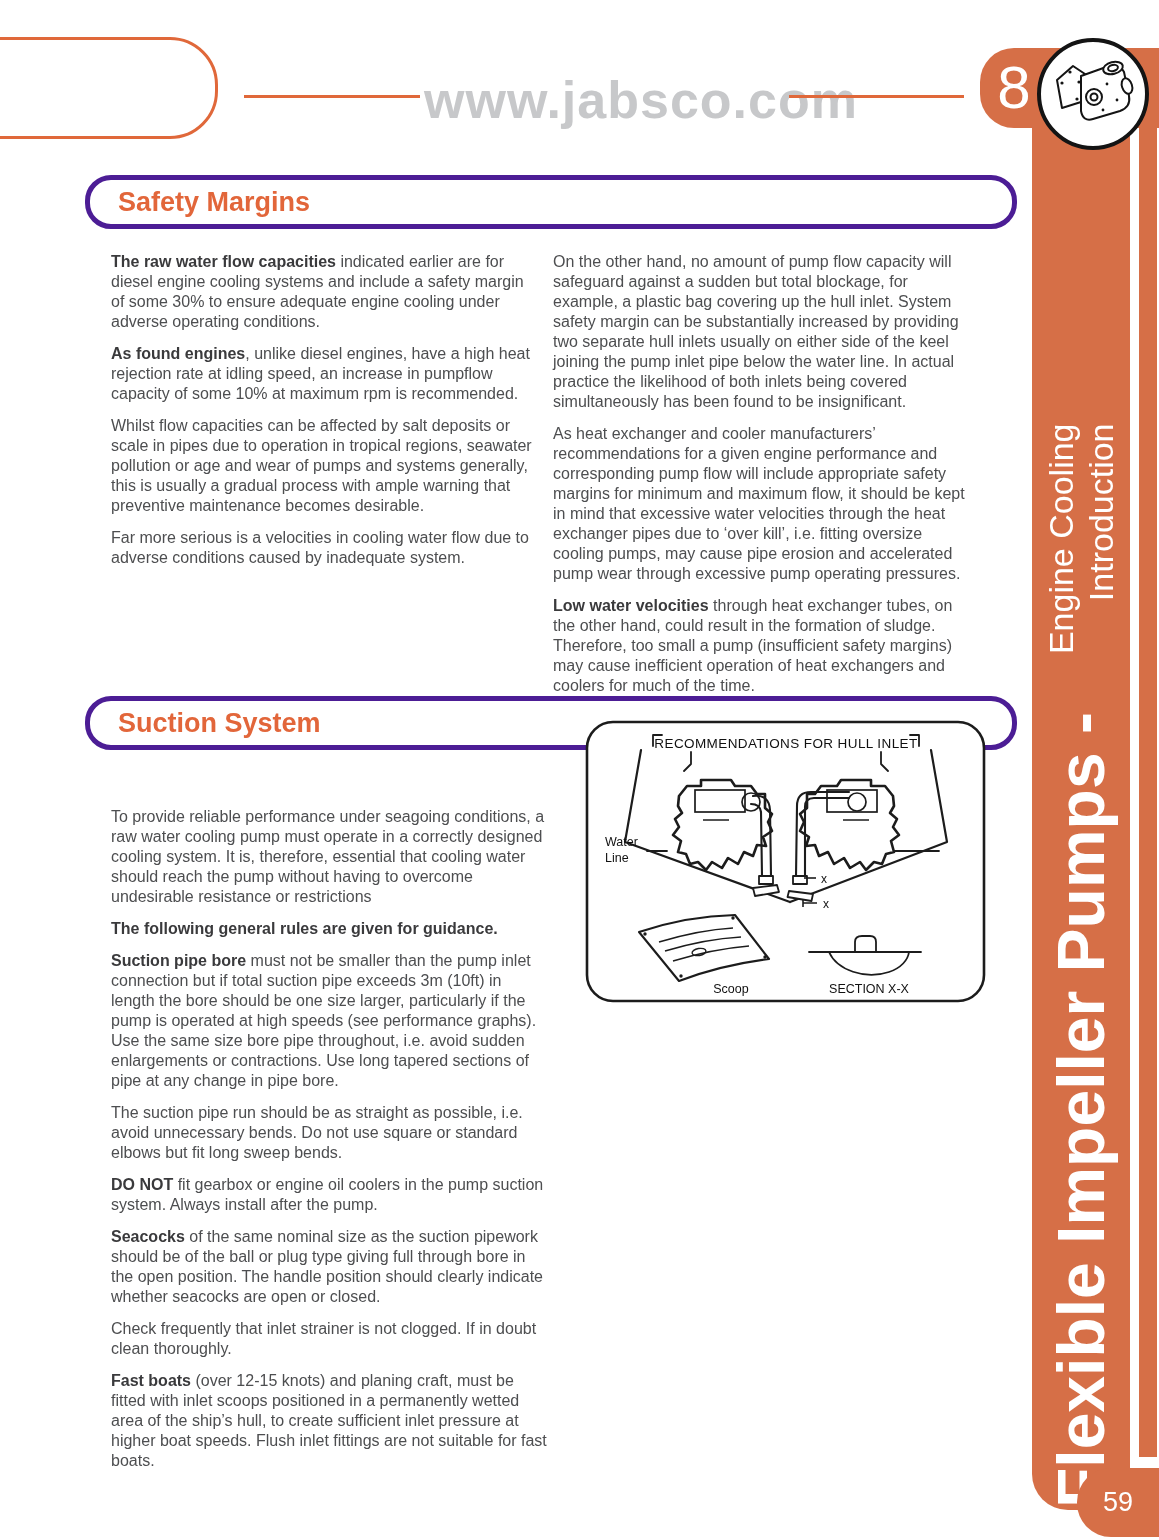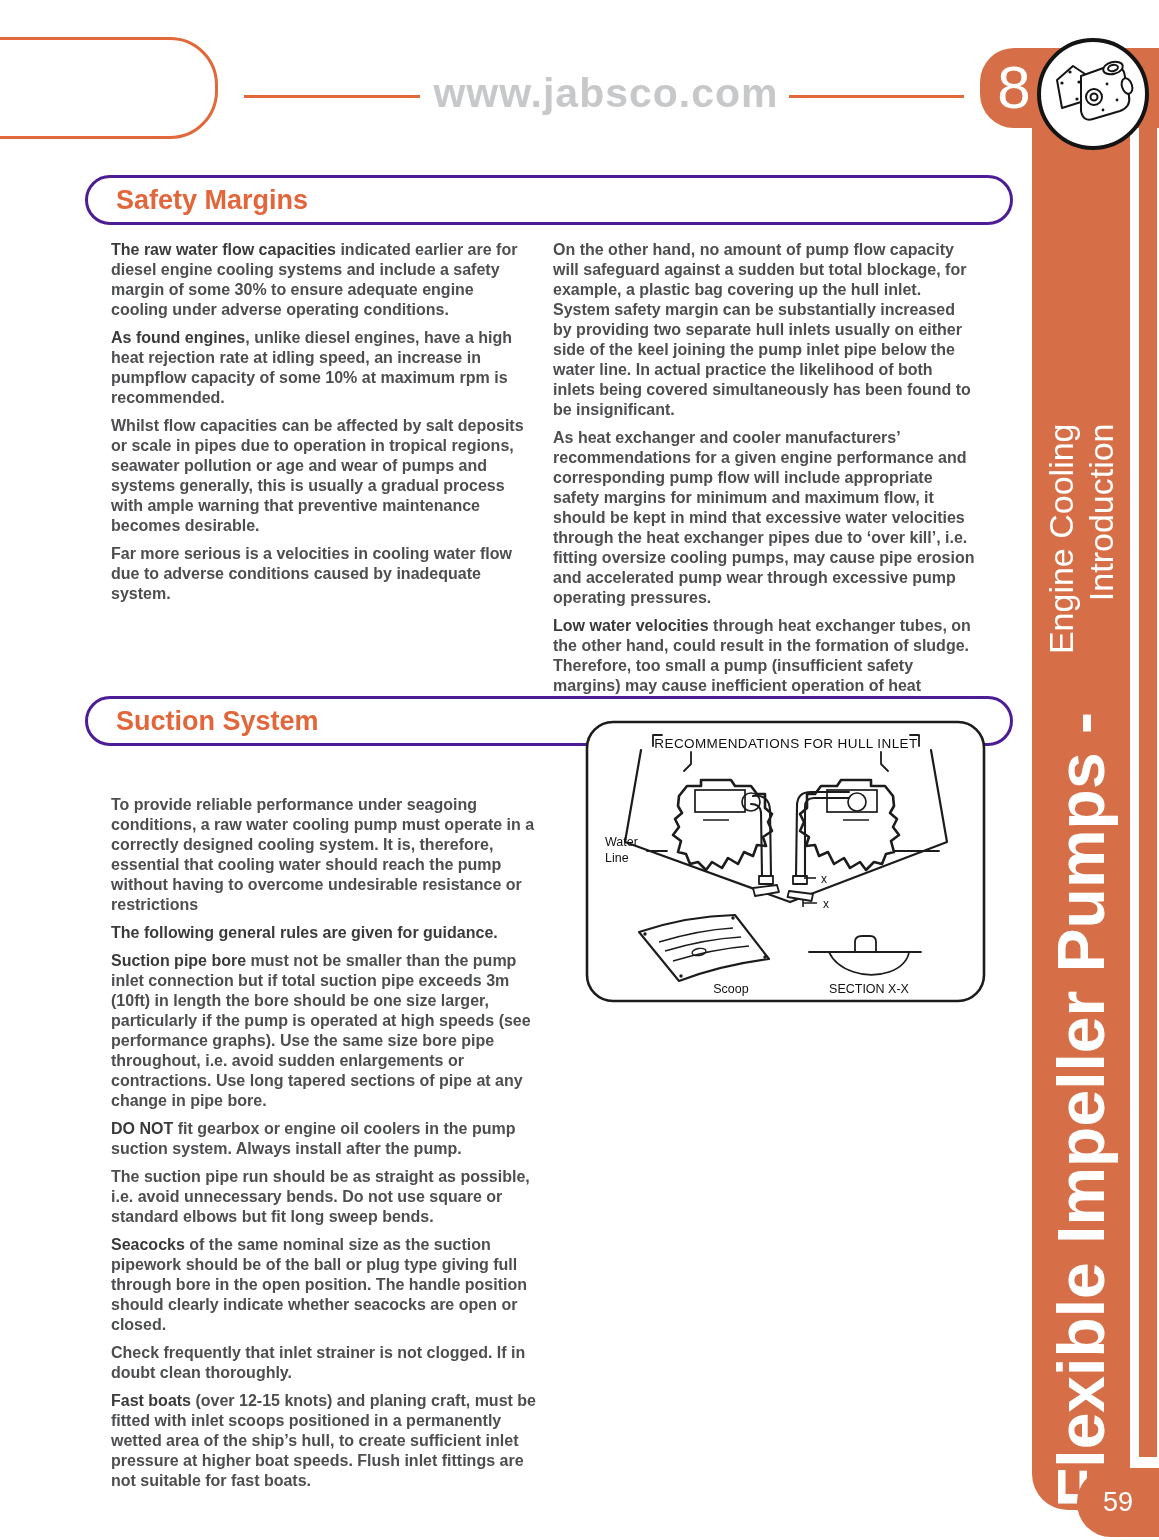--- a/index.html
+++ b/index.html
@@ -4,46 +4,46 @@
 <style>
   html,body{margin:0;padding:0;background:#ffffff;}
   #page{position:relative;width:1159px;height:1540px;background:#fff;overflow:hidden;
         font-family:"Liberation Sans",sans-serif;color:#4d4e50;}
   .abs{position:absolute;}
   
   .logo-pill{left:-52px;top:37px;width:264px;height:96px;border:3px solid #e0683a;
              border-radius:0 48px 48px 0;background:#fff;}
   .logo-badge{left:64px;top:49px;}
   .hdr-line{top:95px;height:3px;background:#e0683a;}
-  .hdr-url{left:424px;top:70px;width:364px;text-align:center;font-size:41px;font-weight:bold;
+  .hdr-url{left:424px;top:70px;width:364px;font-size:52px;font-weight:bold;
            color:#c7c8ca;letter-spacing:1px;}
   
   .side-col{left:1032px;top:48px;width:98px;height:1462px;background:#d66f47;
             border-radius:0 0 0 36px;}
   .side-strip{left:1139px;top:48px;width:18px;height:1409px;background:#d66f47;}
   .top-tab{left:980px;top:48px;width:179px;height:80px;background:#d66f47;
            border-radius:34px 0 0 34px;}
   .chapter-num{left:988px;top:52px;width:52px;text-align:center;font-size:60px;color:#fff;
                font-weight:400;line-height:72px;}
   .pump-circle{left:1037px;top:38px;width:104px;height:104px;border:4px solid #141414;
                border-radius:50%;background:#fff;overflow:hidden;}
   .page-tab{left:1077px;top:1468px;width:82px;height:69px;background:#d66f47;
             border-radius:34px 0 0 34px;color:#fff;font-size:27px;font-weight:400;
             display:flex;align-items:center;justify-content:center;}
   .side-rot{left:1032px;top:1508px;width:1418px;height:98px;transform:rotate(-90deg);
             transform-origin:0 0;display:flex;align-items:center;color:#fff;}
   .side-big{font-size:66px;font-weight:bold;white-space:nowrap;margin-right:58px;}
   .side-small{font-size:34px;line-height:40px;font-weight:400;text-align:right;white-space:nowrap;}
   
-  .sec-box{left:85px;width:922px;height:44px;border:3px solid #4c1d95;border-radius:26px;
+  .sec-box{left:85px;width:922px;height:44px;border:5px solid #4c1d95;border-radius:26px;
            background:#fff;display:flex;align-items:center;}
   .sec-title{margin-left:28px;font-size:27px;font-weight:bold;color:#e2663a;}
   
   .col{font-size:16px;line-height:20px;}
-  .col p{margin:0 0 8px 0;font-weight:bold;}
+  .col p{margin:12px 0 8px 0;}
   .col b{color:#3a3a3c;}
   
   .diagram{left:583px;top:718px;}
 </style>
 </head>
 <body>
 
 <div id="page">
 
   <div class="abs side-col"></div>
@@ -106,22 +106,22 @@
       <p><b>Low water velocities</b> through heat exchanger tubes, on the other hand, could result in the formation of sludge. Therefore, too small a pump (insufficient safety margins) may cause inefficient operation of heat exchangers and coolers for much of the time.</p>
     </div>
 
   <div class="abs sec-box" style="top:696px;">
     <span class="sec-title">Suction System</span>
   </div>
   <div class="abs col" style="left:111px;top:795px;width:436px;">
       <p>To provide reliable performance under seagoing conditions, a raw water cooling pump must operate in a correctly designed cooling system. It is, therefore, essential that cooling water should reach the pump without having to overcome undesirable resistance or restrictions</p>
       <p><b>The following general rules are given for guidance.</b></p>
       <p><b>Suction pipe bore</b> must not be smaller than the pump inlet connection but if total suction pipe exceeds 3m (10ft) in length the bore should be one size larger, particularly if the pump is operated at high speeds (see performance graphs). Use the same size bore pipe throughout, i.e. avoid sudden enlargements or contractions. Use long tapered sections of pipe at any change in pipe bore.</p>
+      <p>The suction pipe run should be as straight as possible, i.e. avoid unnecessary bends. Do not use square or standard elbows but fit long sweep bends.</p>
       <p><b>DO NOT</b> fit gearbox or engine oil coolers in the pump suction system. Always install after the pump.</p>
-      <p>The suction pipe run should be as straight as possible, i.e. avoid unnecessary bends. Do not use square or standard elbows but fit long sweep bends.</p>
       <p><b>Seacocks</b> of the same nominal size as the suction pipework should be of the ball or plug type giving full through bore in the open position. The handle position should clearly indicate whether seacocks are open or closed.</p>
       <p>Check frequently that inlet strainer is not clogged. If in doubt clean thoroughly.</p>
       <p><b>Fast boats</b> (over 12-15 knots) and planing craft, must be fitted with inlet scoops positioned in a permanently wetted area of the ship’s hull, to create sufficient inlet pressure at higher boat speeds. Flush inlet fittings are not suitable for fast boats.</p>
     </div>
 
   <div class="abs diagram">
     <svg width="405" height="287" viewBox="0 0 405 287">
       <rect x="4" y="4" width="397" height="279" rx="26" fill="#fff" stroke="#1c1c1c" stroke-width="2.6"></rect>
       <text x="203" y="30" text-anchor="middle" font-family="Liberation Sans, sans-serif" font-size="13.5" fill="#111" letter-spacing="0.4">RECOMMENDATIONS FOR HULL INLET</text>
       <g fill="none" stroke="#1c1c1c" stroke-width="1.8" stroke-linejoin="round" stroke-linecap="round">

